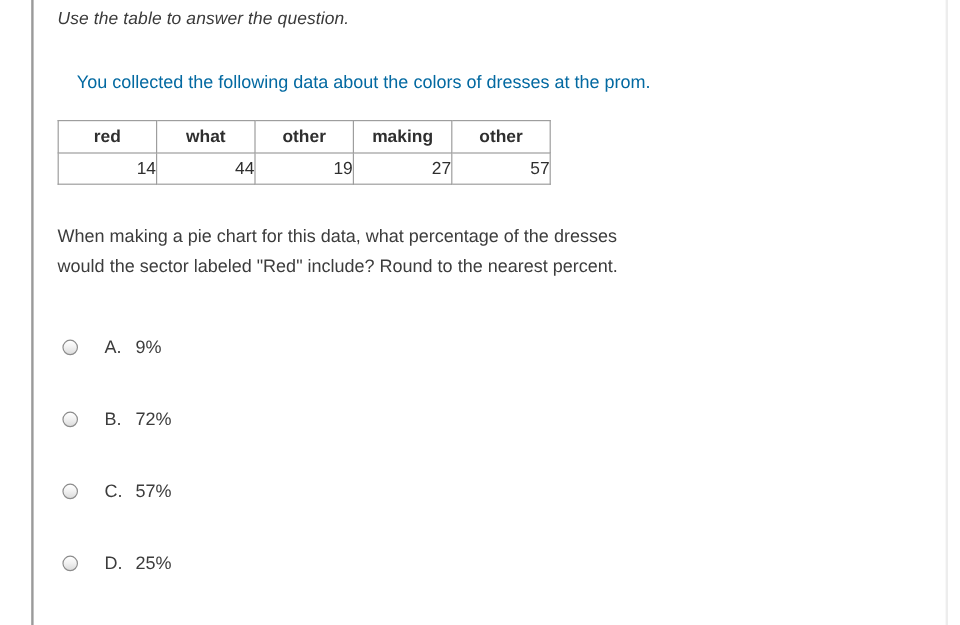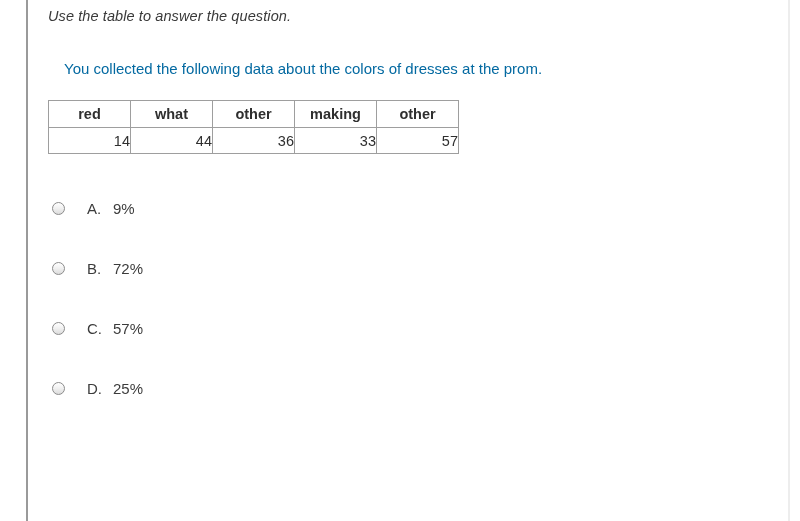--- a/index.html
+++ b/index.html
@@ -151,27 +151,28 @@
           <th>what</th>
           <th>other</th>
           <th>making</th>
           <th>other</th>
         </tr>
       </thead>
       <tbody>
         <tr>
           <td>14</td>
           <td>44</td>
-          <td>36</td>
-          <td>33</td>
+          <td>19</td>
+          <td>27</td>
           <td>57</td>
         </tr>
       </tbody>
     </table>
 
+    <p class="question">When making a pie chart for this data, what percentage of the dresses would the sector labeled "Red" include? Round to the nearest percent.</p>
 
     <ul class="options">
 
       <li class="option">
         <span class="radio"></span>
         <span class="opt-letter">A.</span>
         <span class="opt-value">9%</span>
       </li>
 
       <li class="option">

